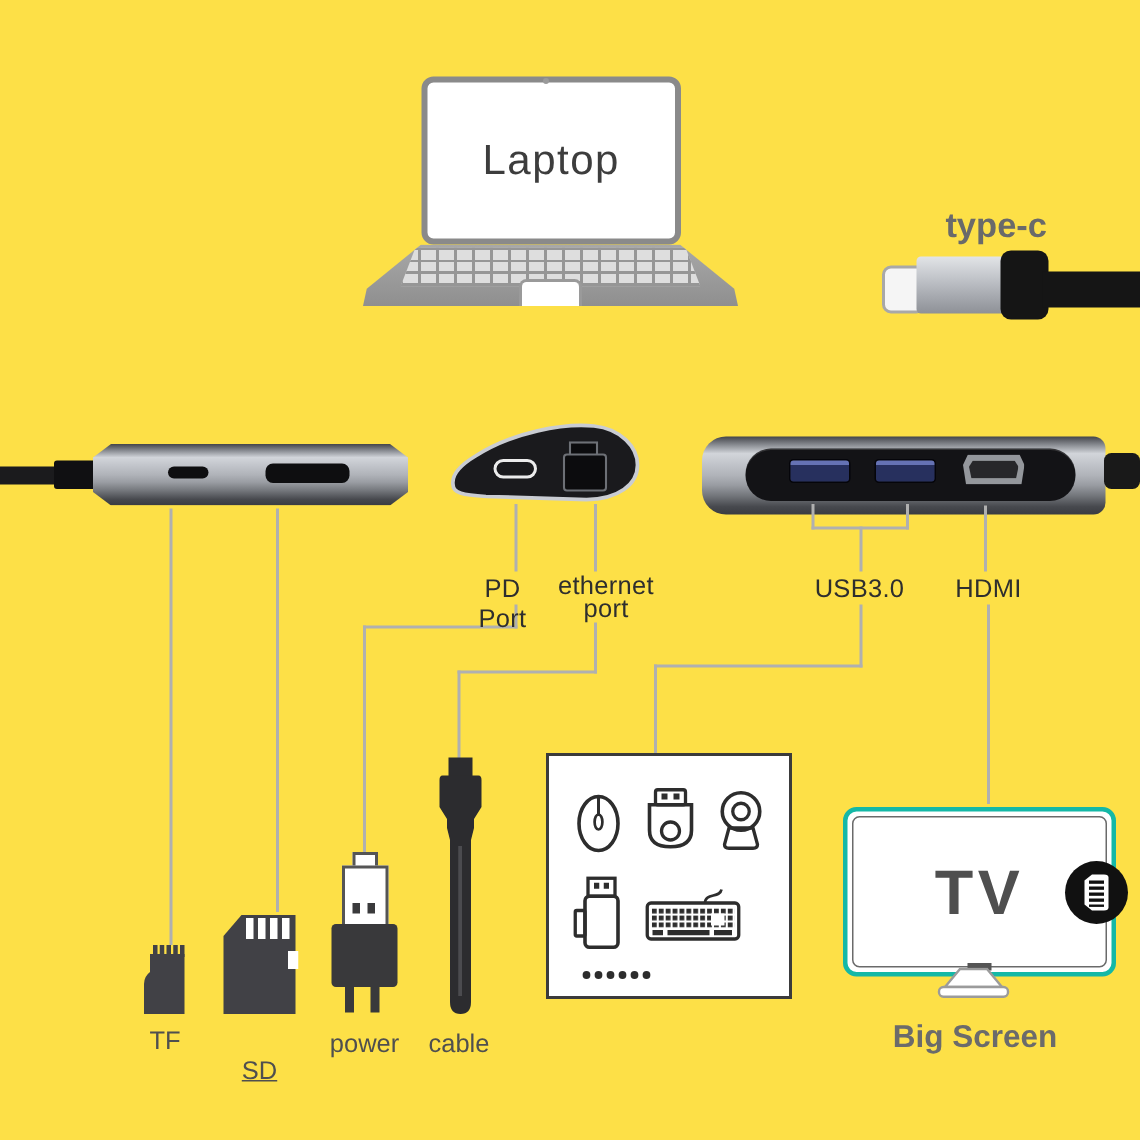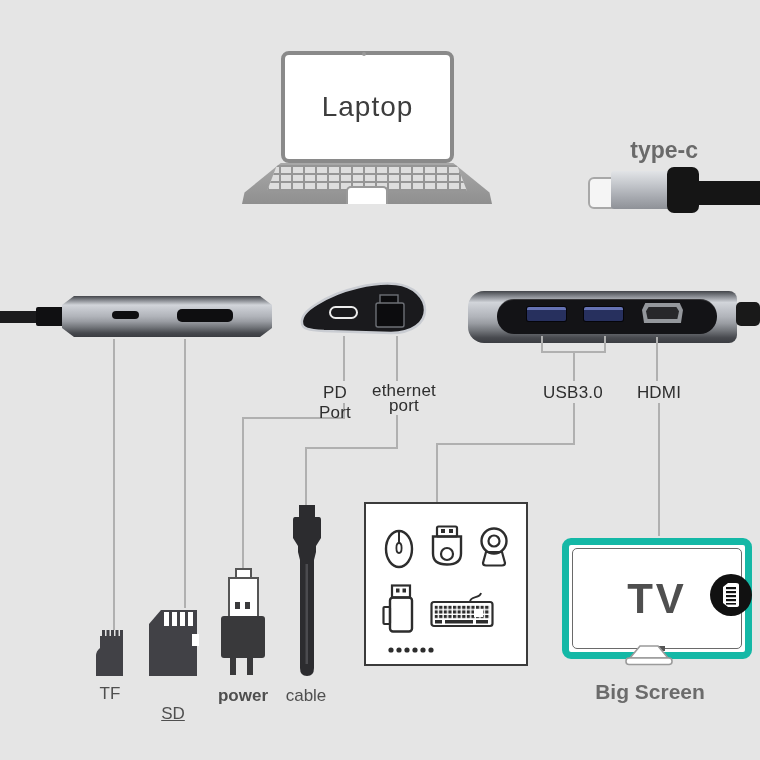--- a/index.html
+++ b/index.html
@@ -1,35 +1,35 @@
 <!DOCTYPE html>
 <html><head>
 <meta charset="utf-8">
 <style>
   html,body{margin:0;padding:0;background:#ffffff;}
   #canvas{
-    position:relative;width:760px;height:760px;background:#e5e5e5;overflow:hidden;
+    position:relative;width:760px;height:760px;background:#fde047;overflow:hidden;
     font-family:"Liberation Sans", sans-serif;
   }
   .abs{position:absolute;}
   .vline{position:absolute;width:2px;background:#b0b0b0;}
   .hline{position:absolute;height:2px;background:#b0b0b0;}
   .portlabel{position:absolute;font-size:17px;color:#2e2e2e;text-align:center;letter-spacing:.2px;}
   .devlabel{position:absolute;font-size:17px;color:#4f4f4f;text-align:center;}
   .hubmetal{background:linear-gradient(180deg,#43454a 0%,#84878d 10%,#d2d5da 22%,#c3c6cc 34%,#b0b3b9 50%,#9a9da3 62%,#73767b 76%,#47494e 90%,#3a3c41 100%);}
   .slot{position:absolute;background:#0e0e10;border-radius:4px;}
   .usbport{position:absolute;width:39px;height:14px;border-radius:2px;
     background:linear-gradient(180deg,#6572b4 0 22%,#27305e 22% 100%);
     box-shadow:0 0 0 1px #05050a;}
   .screenframe{position:absolute;border:4px solid #8a8a8a;border-radius:8px;background:#fff;
     display:flex;align-items:center;justify-content:center;}
   #laptop-label{font-size:28px;color:#3d3d3d;letter-spacing:1px;}
   #typec-label{position:absolute;left:608px;top:137px;width:90px;font-size:23px;font-weight:700;color:#6a6a6a;text-align:right;}
   .capline{display:block;}
-  #tv-frame{position:absolute;left:562px;top:538px;width:176px;height:107px;border:7px solid #14b8a6;border-radius:9px;background:#fff;}
+  #tv-frame{position:absolute;left:562px;top:538px;width:176px;height:107px;border:3px solid #14b8a6;border-radius:9px;background:#fff;}
   #tv-inner{position:absolute;left:3px;top:3px;right:3px;bottom:3px;border:1.5px solid #6a6a6a;border-radius:5px;
     display:flex;align-items:center;justify-content:center;}
   #tv-text{font-size:42px;font-weight:800;color:#4f4f4f;letter-spacing:3px;}
   #devices-box{position:absolute;left:364px;top:502px;width:160px;height:160px;border:2px solid #3b3b3b;background:#fff;}
   .caption{position:absolute;font-size:16px;color:#6b6b6b;line-height:19px;}
   #bigscreen-label{position:absolute;left:580px;top:680px;width:140px;text-align:center;font-size:21px;font-weight:700;color:#6b6b6b;}
 </style>
 </head>
 <body>
 
@@ -126,21 +126,21 @@
   <div class="devlabel" style="left:149px;top:704px;width:48px;text-decoration:underline;">SD</div>
 
   <div class="abs" style="left:235px;top:568px;width:13px;height:10px;background:#fff;border:2px solid #555;"></div>
   <div class="abs" style="left:228px;top:577px;width:27px;height:37px;background:#fff;border:2px solid #555;">
     <div class="abs" style="left:5px;top:23px;width:5px;height:7px;background:#3a3a3c;"></div>
     <div class="abs" style="left:15px;top:23px;width:5px;height:7px;background:#3a3a3c;"></div>
   </div>
   <div class="abs" style="left:221px;top:616px;width:44px;height:42px;background:#39393b;border-radius:3px;"></div>
   <div class="abs" style="left:230px;top:658px;width:6px;height:17px;background:#39393b;"></div>
   <div class="abs" style="left:247px;top:658px;width:6px;height:17px;background:#39393b;"></div>
-  <div class="devlabel" style="left:214px;top:686px;width:58px;font-weight:bold;">power</div>
+  <div class="devlabel" style="left:214px;top:686px;width:58px;">power</div>
 
   <svg class="abs" style="left:290px;top:504px;" width="34" height="174" viewBox="0 0 34 174">
     <g fill="#2c2c2f">
       <rect x="9" y="1" width="16" height="13"></rect>
       <path d="M5,13 H29 Q31,13 31,16 V34 L26,42 V48 L24,56 H10 L8,48 V42 L3,34 V16 Q3,13 5,13 Z"></path>
       <path d="M10,54 h14 v110 q0,8 -7,8 q-7,0 -7,-8 z"></path>
     </g>
     <rect x="15.5" y="60" width="2.5" height="100" fill="#4b4b4f"></rect>
   </svg>
   <div class="devlabel" style="left:278px;top:686px;width:56px;">cable</div>

